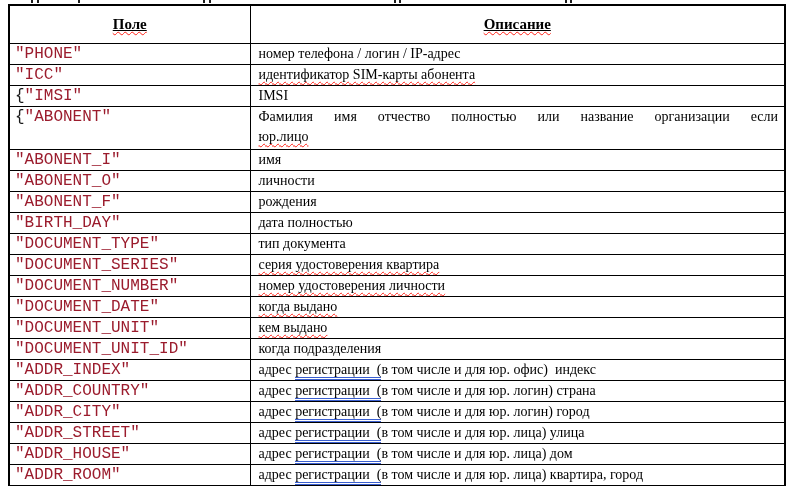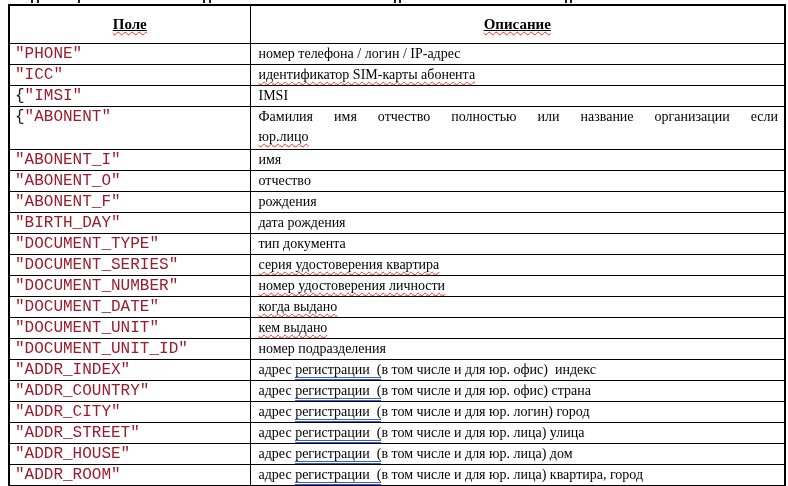--- a/index.html
+++ b/index.html
@@ -96,29 +96,29 @@
       <tr class="tall">
         <td class="field"><span class="brace">{</span><span>"ABONENT"</span></td>
         <td class="desc"><div class="just"><span>Фамилия имя отчество полностью или название организации если</span></div><div><span class="sp">юр.лицо</span></div></td>
       </tr>
       <tr>
         <td class="field"><span>"ABONENT_I"</span></td>
         <td class="desc"><span>имя</span></td>
       </tr>
       <tr>
         <td class="field"><span>"ABONENT_O"</span></td>
-        <td class="desc"><span>отчество</span></td>
+        <td class="desc"><span>личности</span></td>
       </tr>
       <tr>
         <td class="field"><span>"ABONENT_F"</span></td>
         <td class="desc"><span>рождения</span></td>
       </tr>
       <tr>
         <td class="field"><span>"BIRTH_DAY"</span></td>
-        <td class="desc"><span>дата рождения</span></td>
+        <td class="desc"><span>дата полностью</span></td>
       </tr>
       <tr>
         <td class="field"><span>"DOCUMENT_TYPE"</span></td>
         <td class="desc"><span>тип документа</span></td>
       </tr>
       <tr>
         <td class="field"><span>"DOCUMENT_SERIES"</span></td>
         <td class="desc"><span class="sp">серия удостоверения квартира</span></td>
       </tr>
       <tr>
@@ -128,29 +128,29 @@
       <tr>
         <td class="field"><span>"DOCUMENT_DATE"</span></td>
         <td class="desc"><span class="sp">когда выдано</span></td>
       </tr>
       <tr>
         <td class="field"><span>"DOCUMENT_UNIT"</span></td>
         <td class="desc"><span class="sp">кем выдано</span></td>
       </tr>
       <tr>
         <td class="field"><span>"DOCUMENT_UNIT_ID"</span></td>
-        <td class="desc"><span>номер подразделения</span></td>
+        <td class="desc"><span>когда подразделения</span></td>
       </tr>
       <tr>
         <td class="field"><span>"ADDR_INDEX"</span></td>
         <td class="desc"><span>адрес </span><span class="gr">регистрации  (</span><span>в том числе и для юр. офис)  индекс</span></td>
       </tr>
       <tr>
         <td class="field"><span>"ADDR_COUNTRY"</span></td>
-        <td class="desc"><span>адрес </span><span class="gr">регистрации  (</span><span>в том числе и для юр. офис) страна</span></td>
+        <td class="desc"><span>адрес </span><span class="gr">регистрации  (</span><span>в том числе и для юр. логин) страна</span></td>
       </tr>
       <tr>
         <td class="field"><span>"ADDR_CITY"</span></td>
         <td class="desc"><span>адрес </span><span class="gr">регистрации  (</span><span>в том числе и для юр. логин) город</span></td>
       </tr>
       <tr>
         <td class="field"><span>"ADDR_STREET"</span></td>
         <td class="desc"><span>адрес </span><span class="gr">регистрации  (</span><span>в том числе и для юр. лица) улица</span></td>
       </tr>
       <tr>

